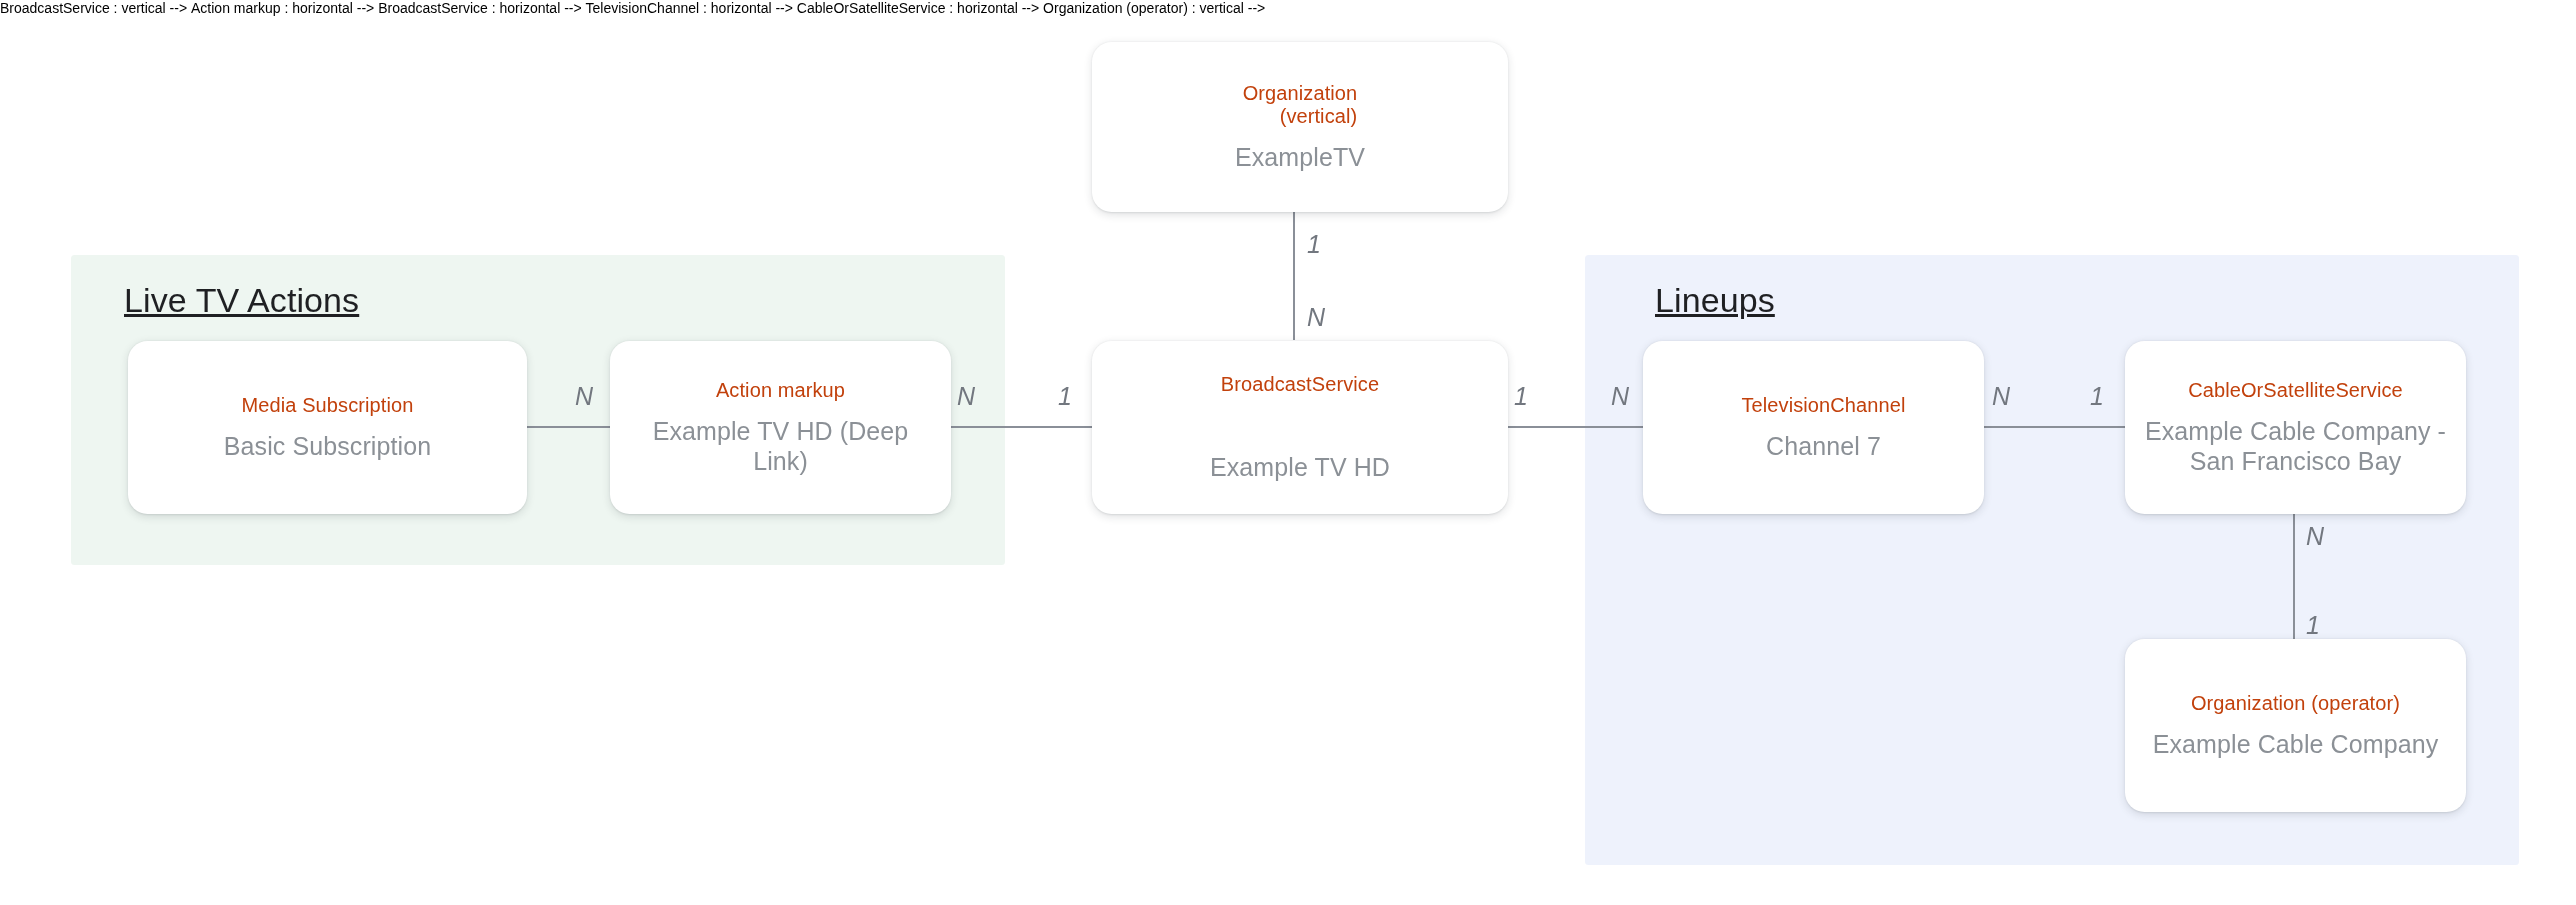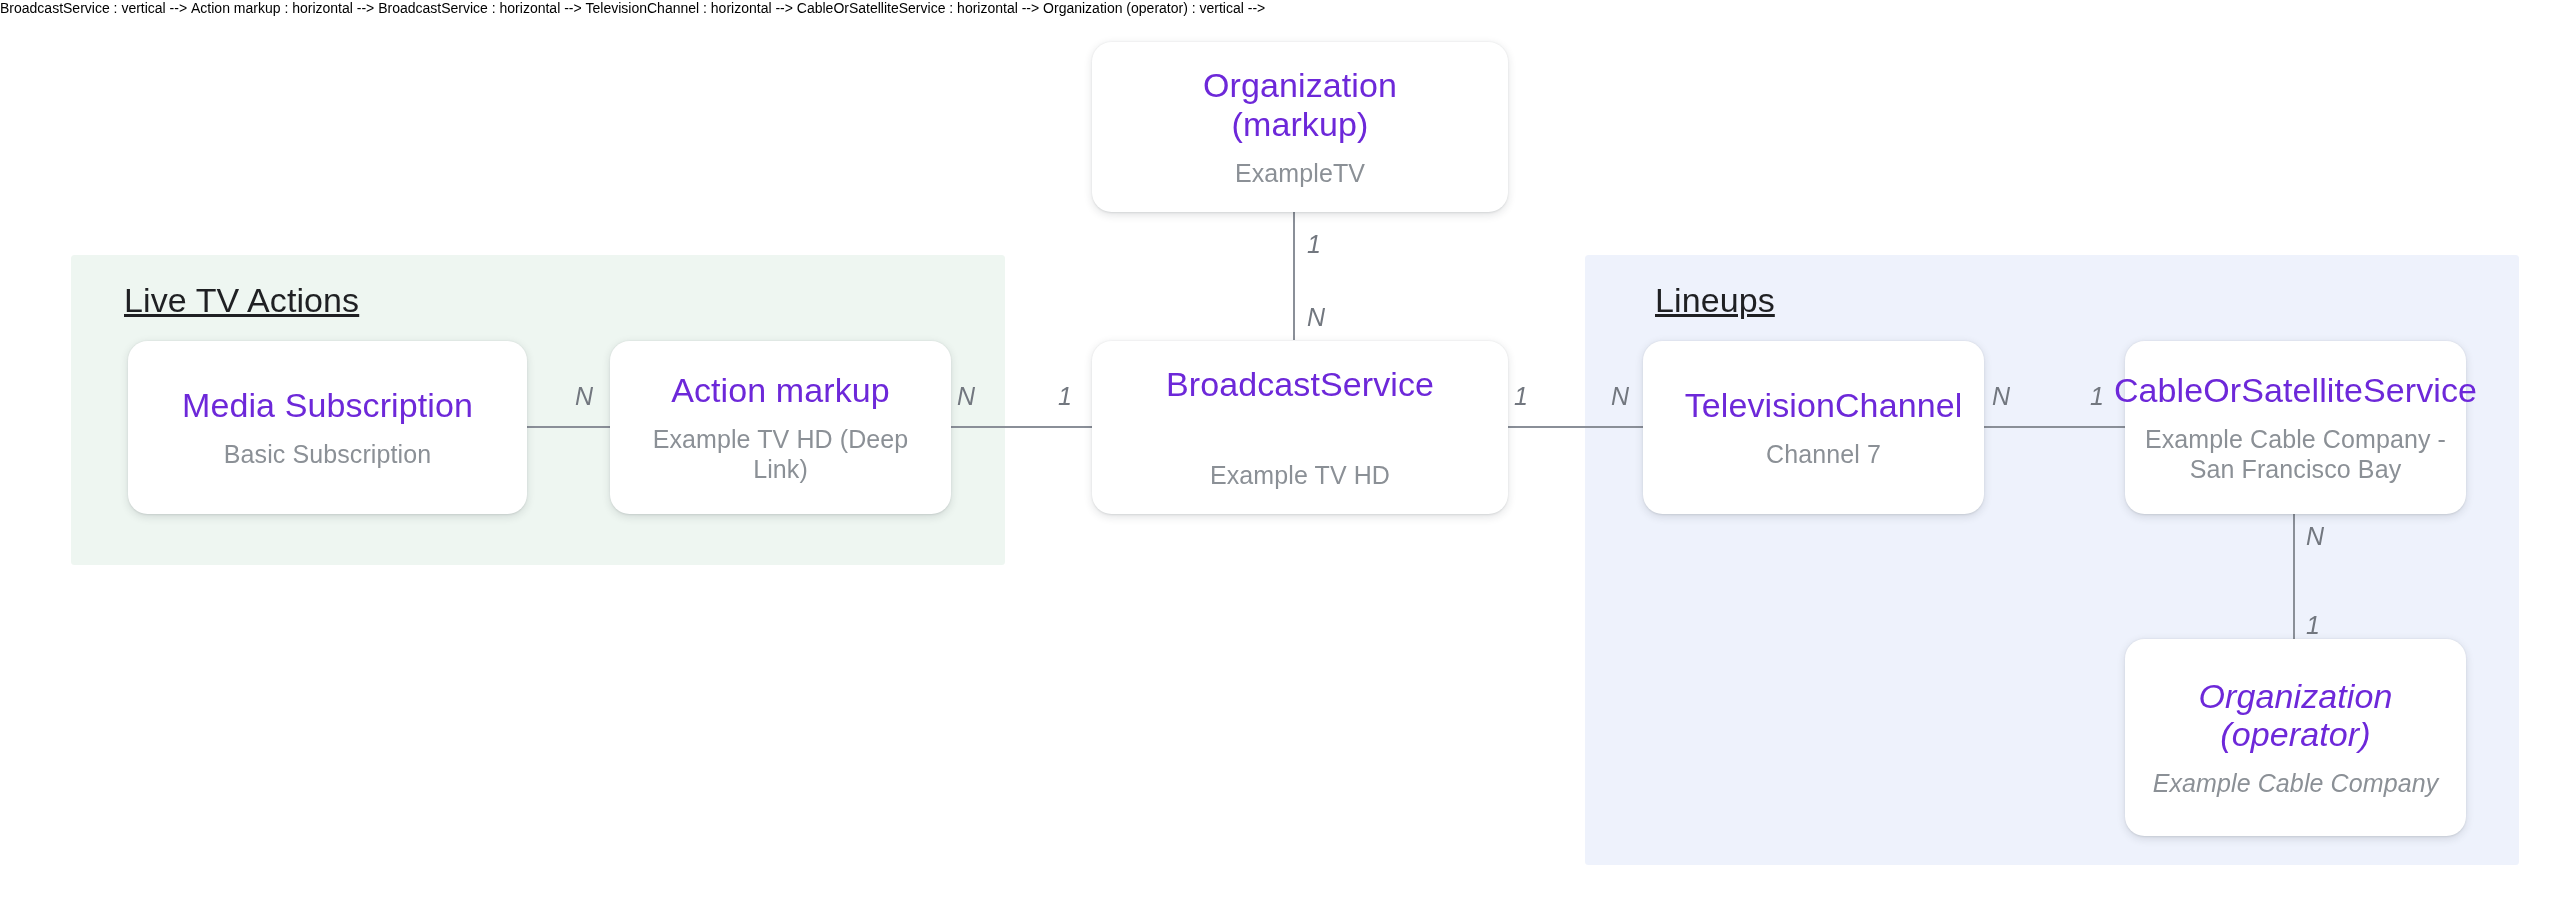--- a/index.html
+++ b/index.html
@@ -62,24 +62,24 @@
     box-shadow: 0 2.7px 8px rgba(30, 35, 45, 0.13),
                 0 0.9px 1.8px rgba(30, 35, 45, 0.10);
     display: flex;
     flex-direction: column;
     align-items: center;
     justify-content: center;
     box-sizing: border-box;
     padding: 8.8px 14px;
   }
   .node-title {
-    font-size: 34px;
+    font-size: 20px;
     font-weight: 400;
-    color: #6d28d9;
-    text-align: center;
+    color: #c2410c;
+    text-align: right;
     line-height: 1.13;
     letter-spacing: 0.1px;
   }
   .node-sub {
     margin-top: 15px;
     font-size: 25px;
     font-weight: 400;
     color: #8b9096;
     text-align: center;
     line-height: 1.2;
@@ -129,21 +129,21 @@
    Organization (operator) : vertical --&gt;
   <div class="edge-v" style="left:2293px; top:511px; height:128px;"></div>
   <div class="card-label" style="left:2306px; top:524px;">N</div>
   <div class="card-label" style="left:2306px; top:613px;">1</div>
 
   
 
   <div class="node" style="left:1092px; top:42px; width:416px; height:170px;">
     <div class="node-title">
       <span>Organization</span><br>
-      <span>(markup)</span>
+      <span>(vertical)</span>
     </div>
     <div class="node-sub">ExampleTV</div>
   </div>
 
   <div class="node" style="left:128px; top:341px; width:399px; height:173px;">
     <div class="node-title">Media Subscription</div>
     <div class="node-sub">Basic Subscription</div>
   </div>
 
   <div class="node" style="left:610px; top:341px; width:341px; height:173px;">
@@ -159,19 +159,19 @@
   <div class="node" style="left:1643px; top:341px; width:341px; height:173px;padding-left:34px;">
     <div class="node-title">TelevisionChannel</div>
     <div class="node-sub">Channel 7</div>
   </div>
 
   <div class="node" style="left:2125px; top:341px; width:341px; height:173px;">
     <div class="node-title">CableOrSatelliteService</div>
     <div class="node-sub">Example Cable Company - San Francisco Bay</div>
   </div>
 
-  <div class="node" style="left:2125px; top:639px; width:341px; height:197px;font-style:italic;">
+  <div class="node" style="left:2125px; top:639px; width:341px; height:173px;">
     <div class="node-title">Organization (operator)</div>
     <div class="node-sub">Example Cable Company</div>
   </div>
 
 </div>
 
 
 </body></html>

